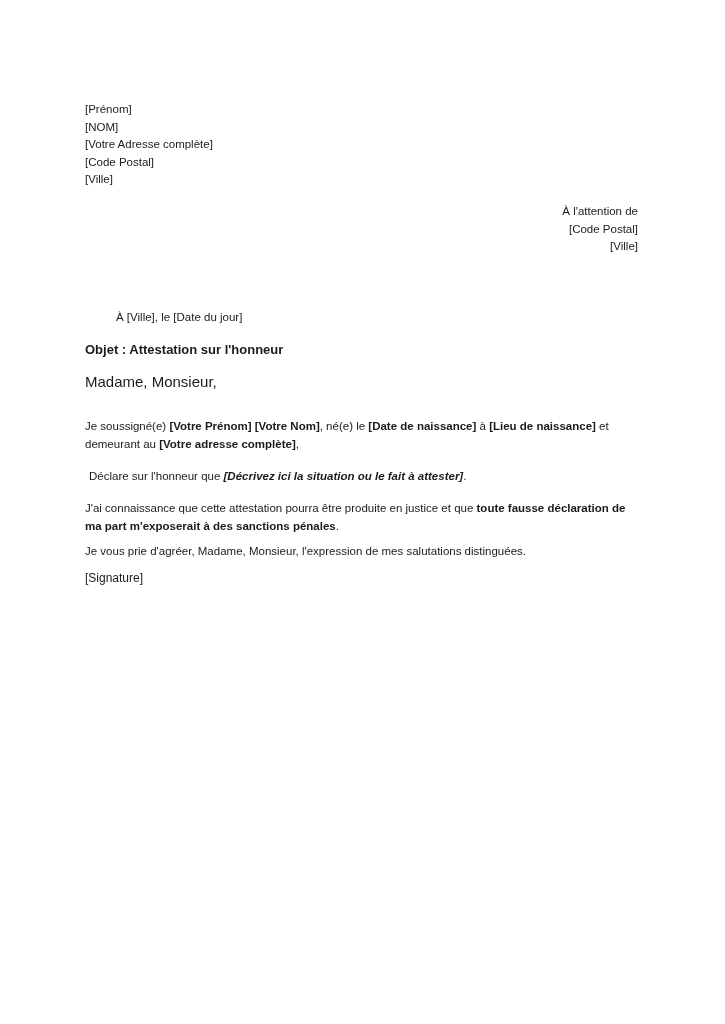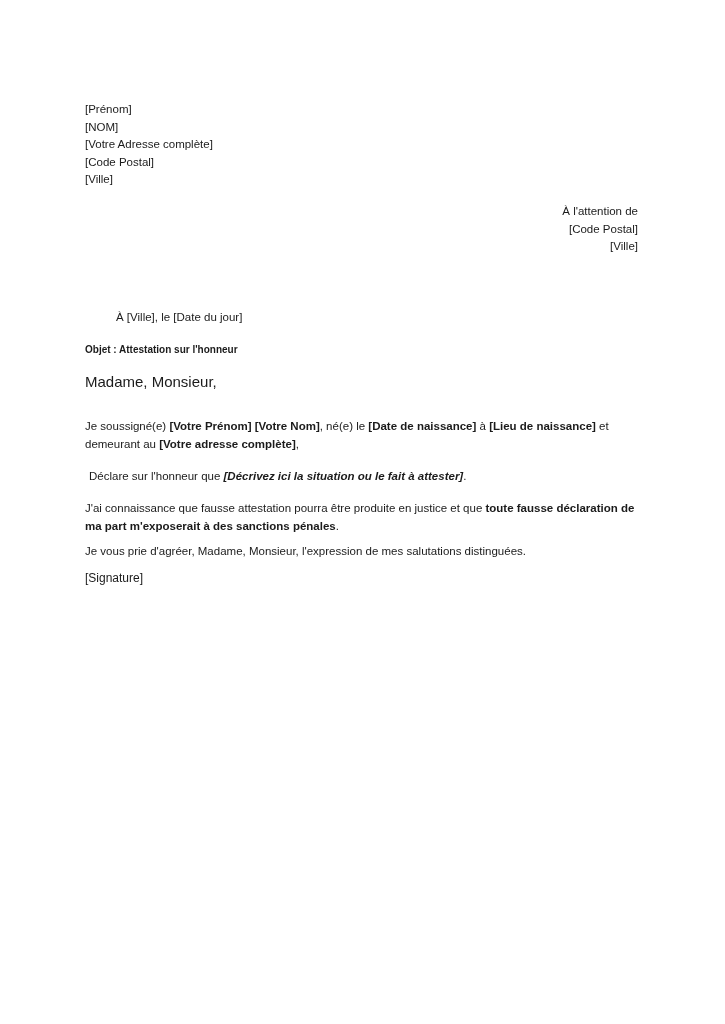--- a/index.html
+++ b/index.html
@@ -59,21 +59,21 @@
     top: 309px;
     font-size: 11.5px;
     line-height: 17.6px;
     margin-left: 31px;
   }
   
   .subject {
     position: absolute;
     left: 0;
     top: 341px;
-    font-size: 10px;
+    font-size: 13px;
     line-height: 17.6px;
     font-weight: bold;
   }
   
   .salutation {
     position: absolute;
     left: 0;
     top: 373px;
     font-size: 15px;
     line-height: 17.6px;
@@ -127,20 +127,20 @@
     <div class="dateline">À [Ville], le [Date du jour]</div>
 
     <div class="subject">Objet : Attestation sur l'honneur</div>
 
     <div class="salutation">Madame, Monsieur,</div>
 
     <p class="para para-declaration"><span>Je soussigné(e) </span><b>[Votre Prénom] [Votre Nom]</b><span>, né(e) le </span><b>[Date de naissance]</b><span> à </span><b>[Lieu de naissance]</b><span> et demeurant au </span><b>[Votre adresse complète]</b><span>,</span></p>
 
     <p class="para para-declare"><span>Déclare sur l'honneur que </span><span class="bi">[Décrivez ici la situation ou le fait à attester]</span><span>.</span></p>
 
-    <p class="para para-knowledge"><span>J'ai connaissance que fausse attestation pourra être produite en justice et que </span><b>toute fausse déclaration de ma part m'exposerait à des sanctions pénales</b><span>.</span></p>
+    <p class="para para-knowledge"><span>J'ai connaissance que cette attestation pourra être produite en justice et que </span><b>toute fausse déclaration de ma part m'exposerait à des sanctions pénales</b><span>.</span></p>
 
     <p class="para para-closing">Je vous prie d'agréer, Madame, Monsieur, l'expression de mes salutations distinguées.</p>
 
     <div class="signature">[Signature]</div>
 
   </div>
 </div>
 
 </body></html>

